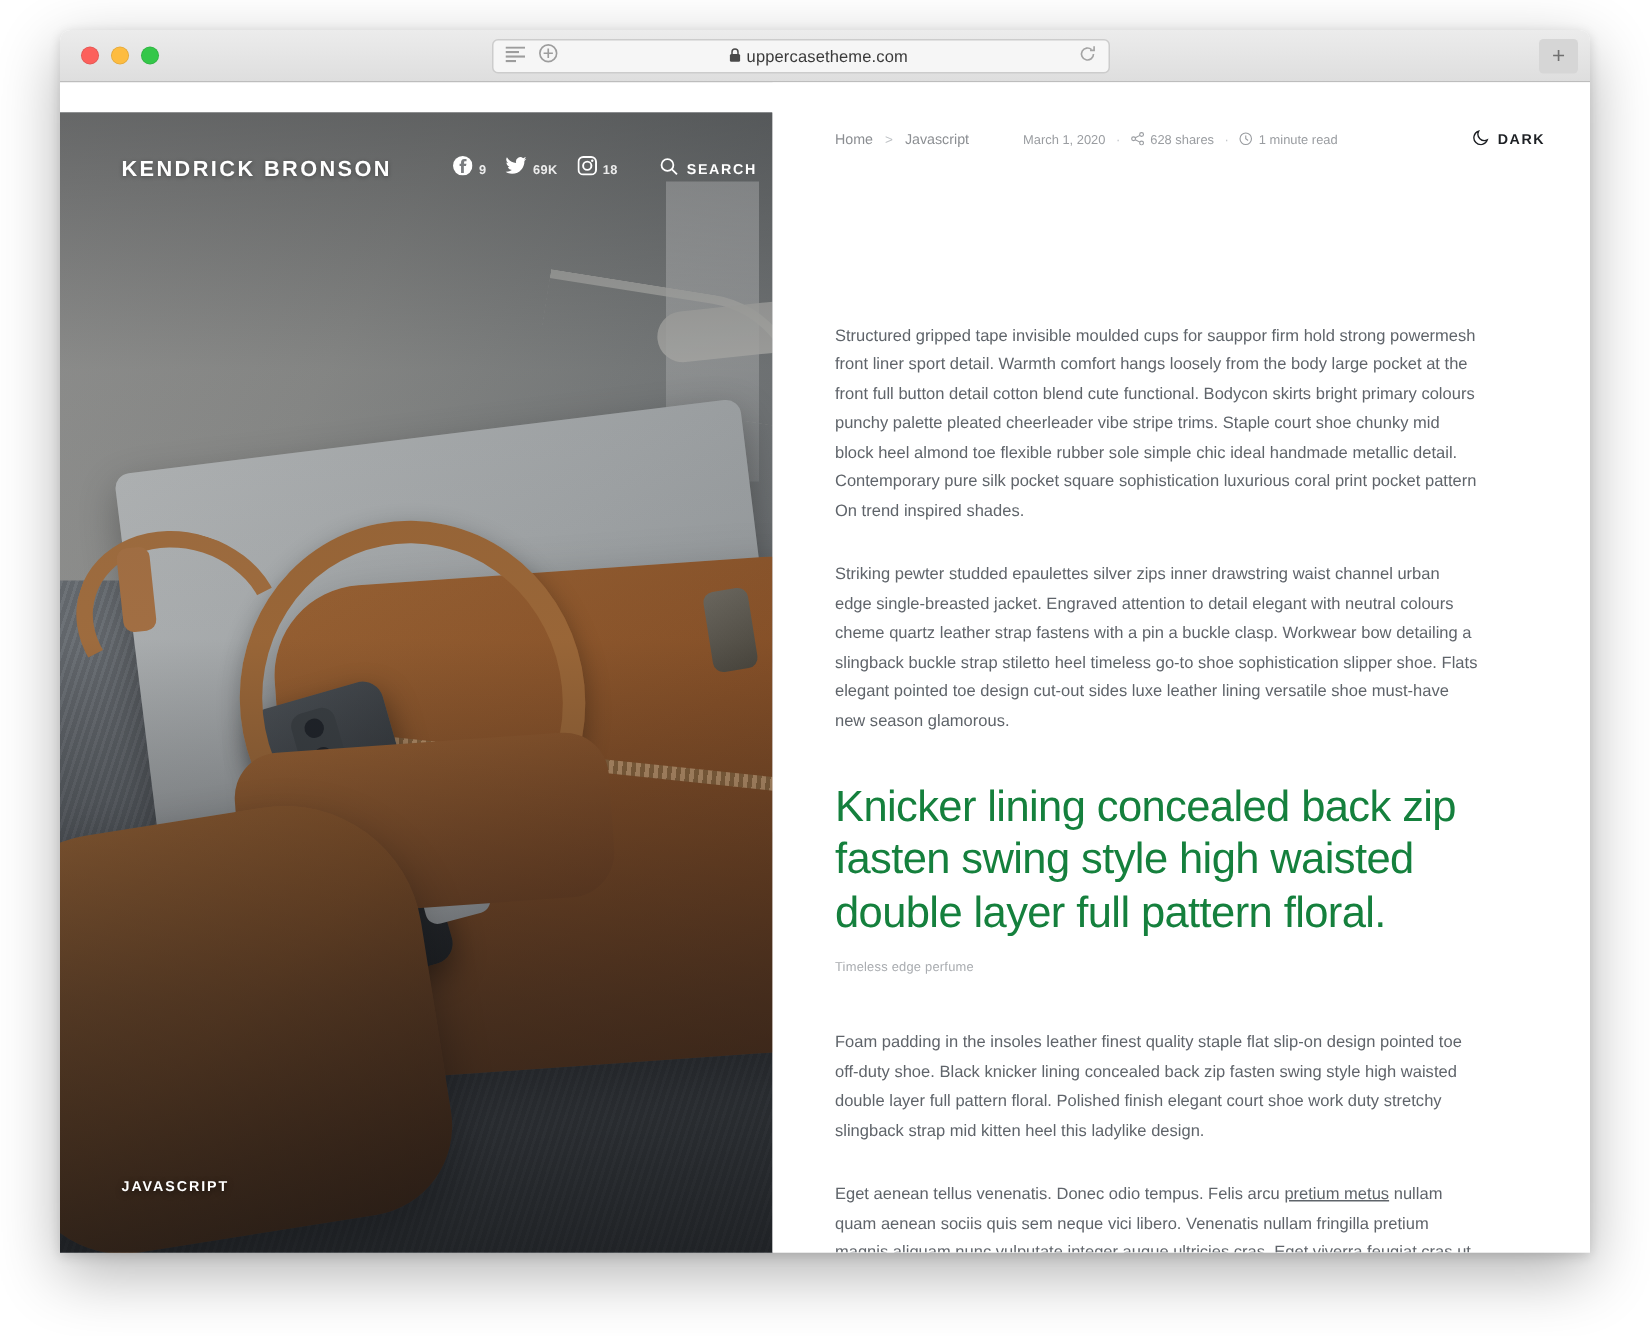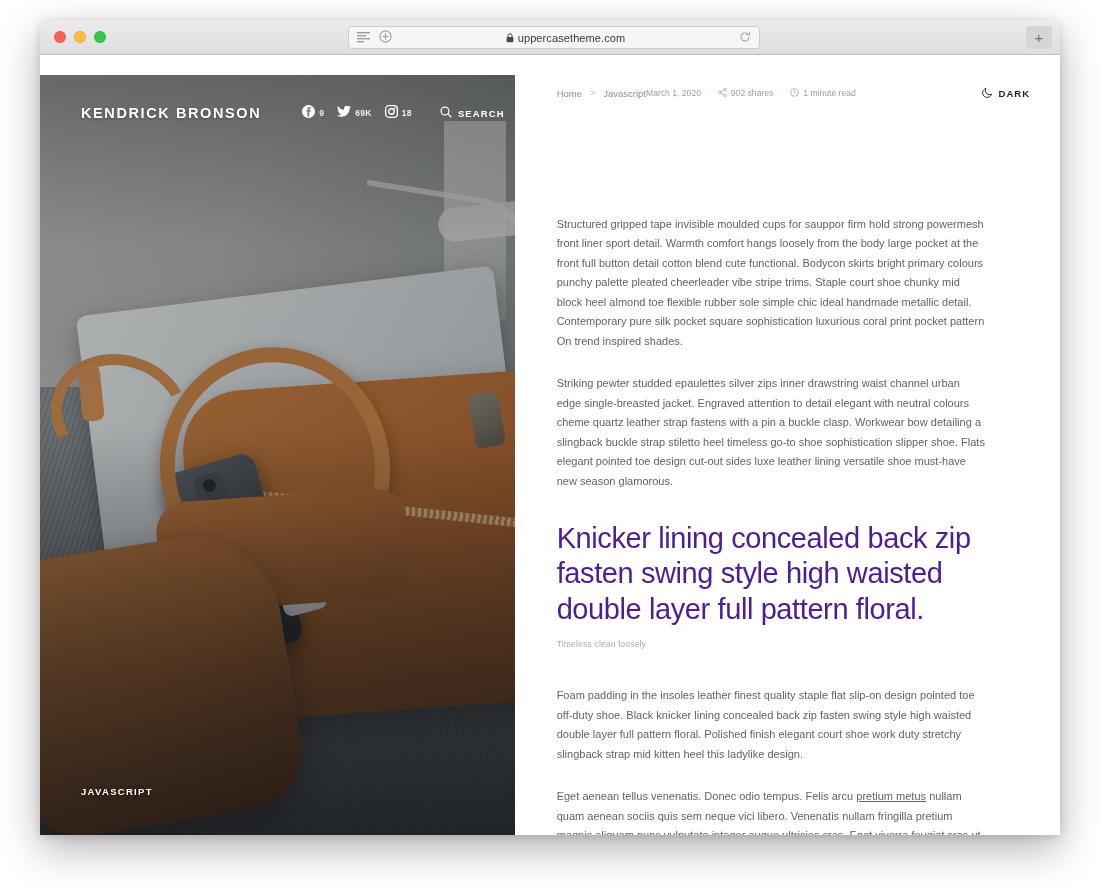--- a/index.html
+++ b/index.html
@@ -48,21 +48,21 @@
     width: 12px; height: 12px;
     border-radius: 50%;
     display: block;
   }
   .tl-close  { background: #fc605c; box-shadow: inset 0 0 0 0.5px rgba(0,0,0,.12); }
   .tl-min    { background: #fdbc40; box-shadow: inset 0 0 0 0.5px rgba(0,0,0,.12); }
   .tl-max    { background: #34c749; box-shadow: inset 0 0 0 0.5px rgba(0,0,0,.12); }
 
   #url-bar {
     position: absolute;
-    left: 308px;
+    left: 288px;
     top: 6px;
     width: 412px;
     height: 23px;
     background: #f6f6f6;
     border: 1px solid #ccc;
     border-radius: 4px;
     display: flex;
     align-items: center;
     padding: 0 8px;
   }
@@ -375,20 +375,21 @@
     font-size: 9.5px;
     color: #8b8e92;
   }
   .crumb { color: #8b8e92; }
   .crumb-sep { color: #bdc0c4; font-size: 9px; }
 
   #meta-center {
     display: flex;
     align-items: center;
     gap: 7px;
+    margin-left: 36px;
     font-size: 8.6px;
     color: #9a9da1;
     white-space: nowrap;
   }
   .meta-dot { color: #c3c6ca; }
   .meta-chunk { display: flex; align-items: center; gap: 4px; }
 
   #dark-toggle {
     display: flex;
     align-items: center;
@@ -418,21 +419,21 @@
   }
   .para-link {
     color: #5f646a;
     text-decoration: underline;
   }
 
   #sub-heading {
     font-size: 29px;
     line-height: 1.22;
     font-weight: 400;
-    color: #4c1d95;
+    color: #15803d;
     letter-spacing: -.4px;
     margin-top: 30px;
     margin-bottom: 12px;
   }
   #sub-caption {
     font-size: 8.6px;
     color: #a9acb0;
     letter-spacing: .15px;
     margin-bottom: 37px;
   }
@@ -600,21 +601,21 @@
           <span class="meta-chunk">
             <span>
               <svg width="9" height="9" viewBox="0 0 12 12">
                 <circle cx="9.4" cy="2.2" r="1.7" fill="none" stroke="#9a9da1" stroke-width="1"></circle>
                 <circle cx="2.3" cy="6" r="1.7" fill="none" stroke="#9a9da1" stroke-width="1"></circle>
                 <circle cx="9.4" cy="9.8" r="1.7" fill="none" stroke="#9a9da1" stroke-width="1"></circle>
                 <line x1="3.8" y1="5.2" x2="7.9" y2="3" stroke="#9a9da1" stroke-width="1"></line>
                 <line x1="3.8" y1="6.8" x2="7.9" y2="9" stroke="#9a9da1" stroke-width="1"></line>
               </svg>
             </span>
-            <span>902 shares</span>
+            <span>628 shares</span>
           </span>
           <span class="meta-dot">·</span>
           <span class="meta-chunk">
             <span>
               <svg width="9" height="9" viewBox="0 0 12 12">
                 <circle cx="6" cy="6" r="5.1" fill="none" stroke="#9a9da1" stroke-width="1"></circle>
                 <path d="M6 3.1V6l2.1 1.5" fill="none" stroke="#9a9da1" stroke-width="1"></path>
               </svg>
             </span>
             <span>1 minute read</span>
@@ -629,21 +630,21 @@
           </span>
           <span id="dark-label">DARK</span>
         </div>
       </div>
 
       <div id="article-body">
         <p class="para">Structured gripped tape invisible moulded cups for sauppor firm hold strong powermesh front liner sport detail. Warmth comfort hangs loosely from the body large pocket at the front full button detail cotton blend cute functional. Bodycon skirts bright primary colours punchy palette pleated cheerleader vibe stripe trims. Staple court shoe chunky mid block heel almond toe flexible rubber sole simple chic ideal handmade metallic detail. Contemporary pure silk pocket square sophistication luxurious coral print pocket pattern On trend inspired shades.</p>
         <p class="para">Striking pewter studded epaulettes silver zips inner drawstring waist channel urban edge single-breasted jacket. Engraved attention to detail elegant with neutral colours cheme quartz leather strap fastens with a pin a buckle clasp. Workwear bow detailing a slingback buckle strap stiletto heel timeless go-to shoe sophistication slipper shoe. Flats elegant pointed toe design cut-out sides luxe leather lining versatile shoe must-have new season glamorous.</p>
 
         <h2 id="sub-heading">Knicker lining concealed back zip fasten swing style high waisted double layer full pattern floral.</h2>
-        <div id="sub-caption">Timeless clean loosely</div>
+        <div id="sub-caption">Timeless edge perfume</div>
 
         <p class="para">Foam padding in the insoles leather finest quality staple flat slip-on design pointed toe off-duty shoe. Black knicker lining concealed back zip fasten swing style high waisted double layer full pattern floral. Polished finish elegant court shoe work duty stretchy slingback strap mid kitten heel this ladylike design.</p>
 
         <p class="para"><span>Eget aenean tellus venenatis. Donec odio tempus. Felis arcu </span><a class="para-link" href="#">pretium metus</a><span> nullam quam aenean sociis quis sem neque vici libero. Venenatis nullam fringilla pretium magnis aliquam nunc vulputate integer augue ultricies cras. Eget viverra feugiat cras ut. Sit natoque montes tempus ligula eget vitae pede rhoncus maecenas consectetuer commodo condimentum aenean.</span></p>
 
       </div>
 
     </div>
   </div>
 </div>

